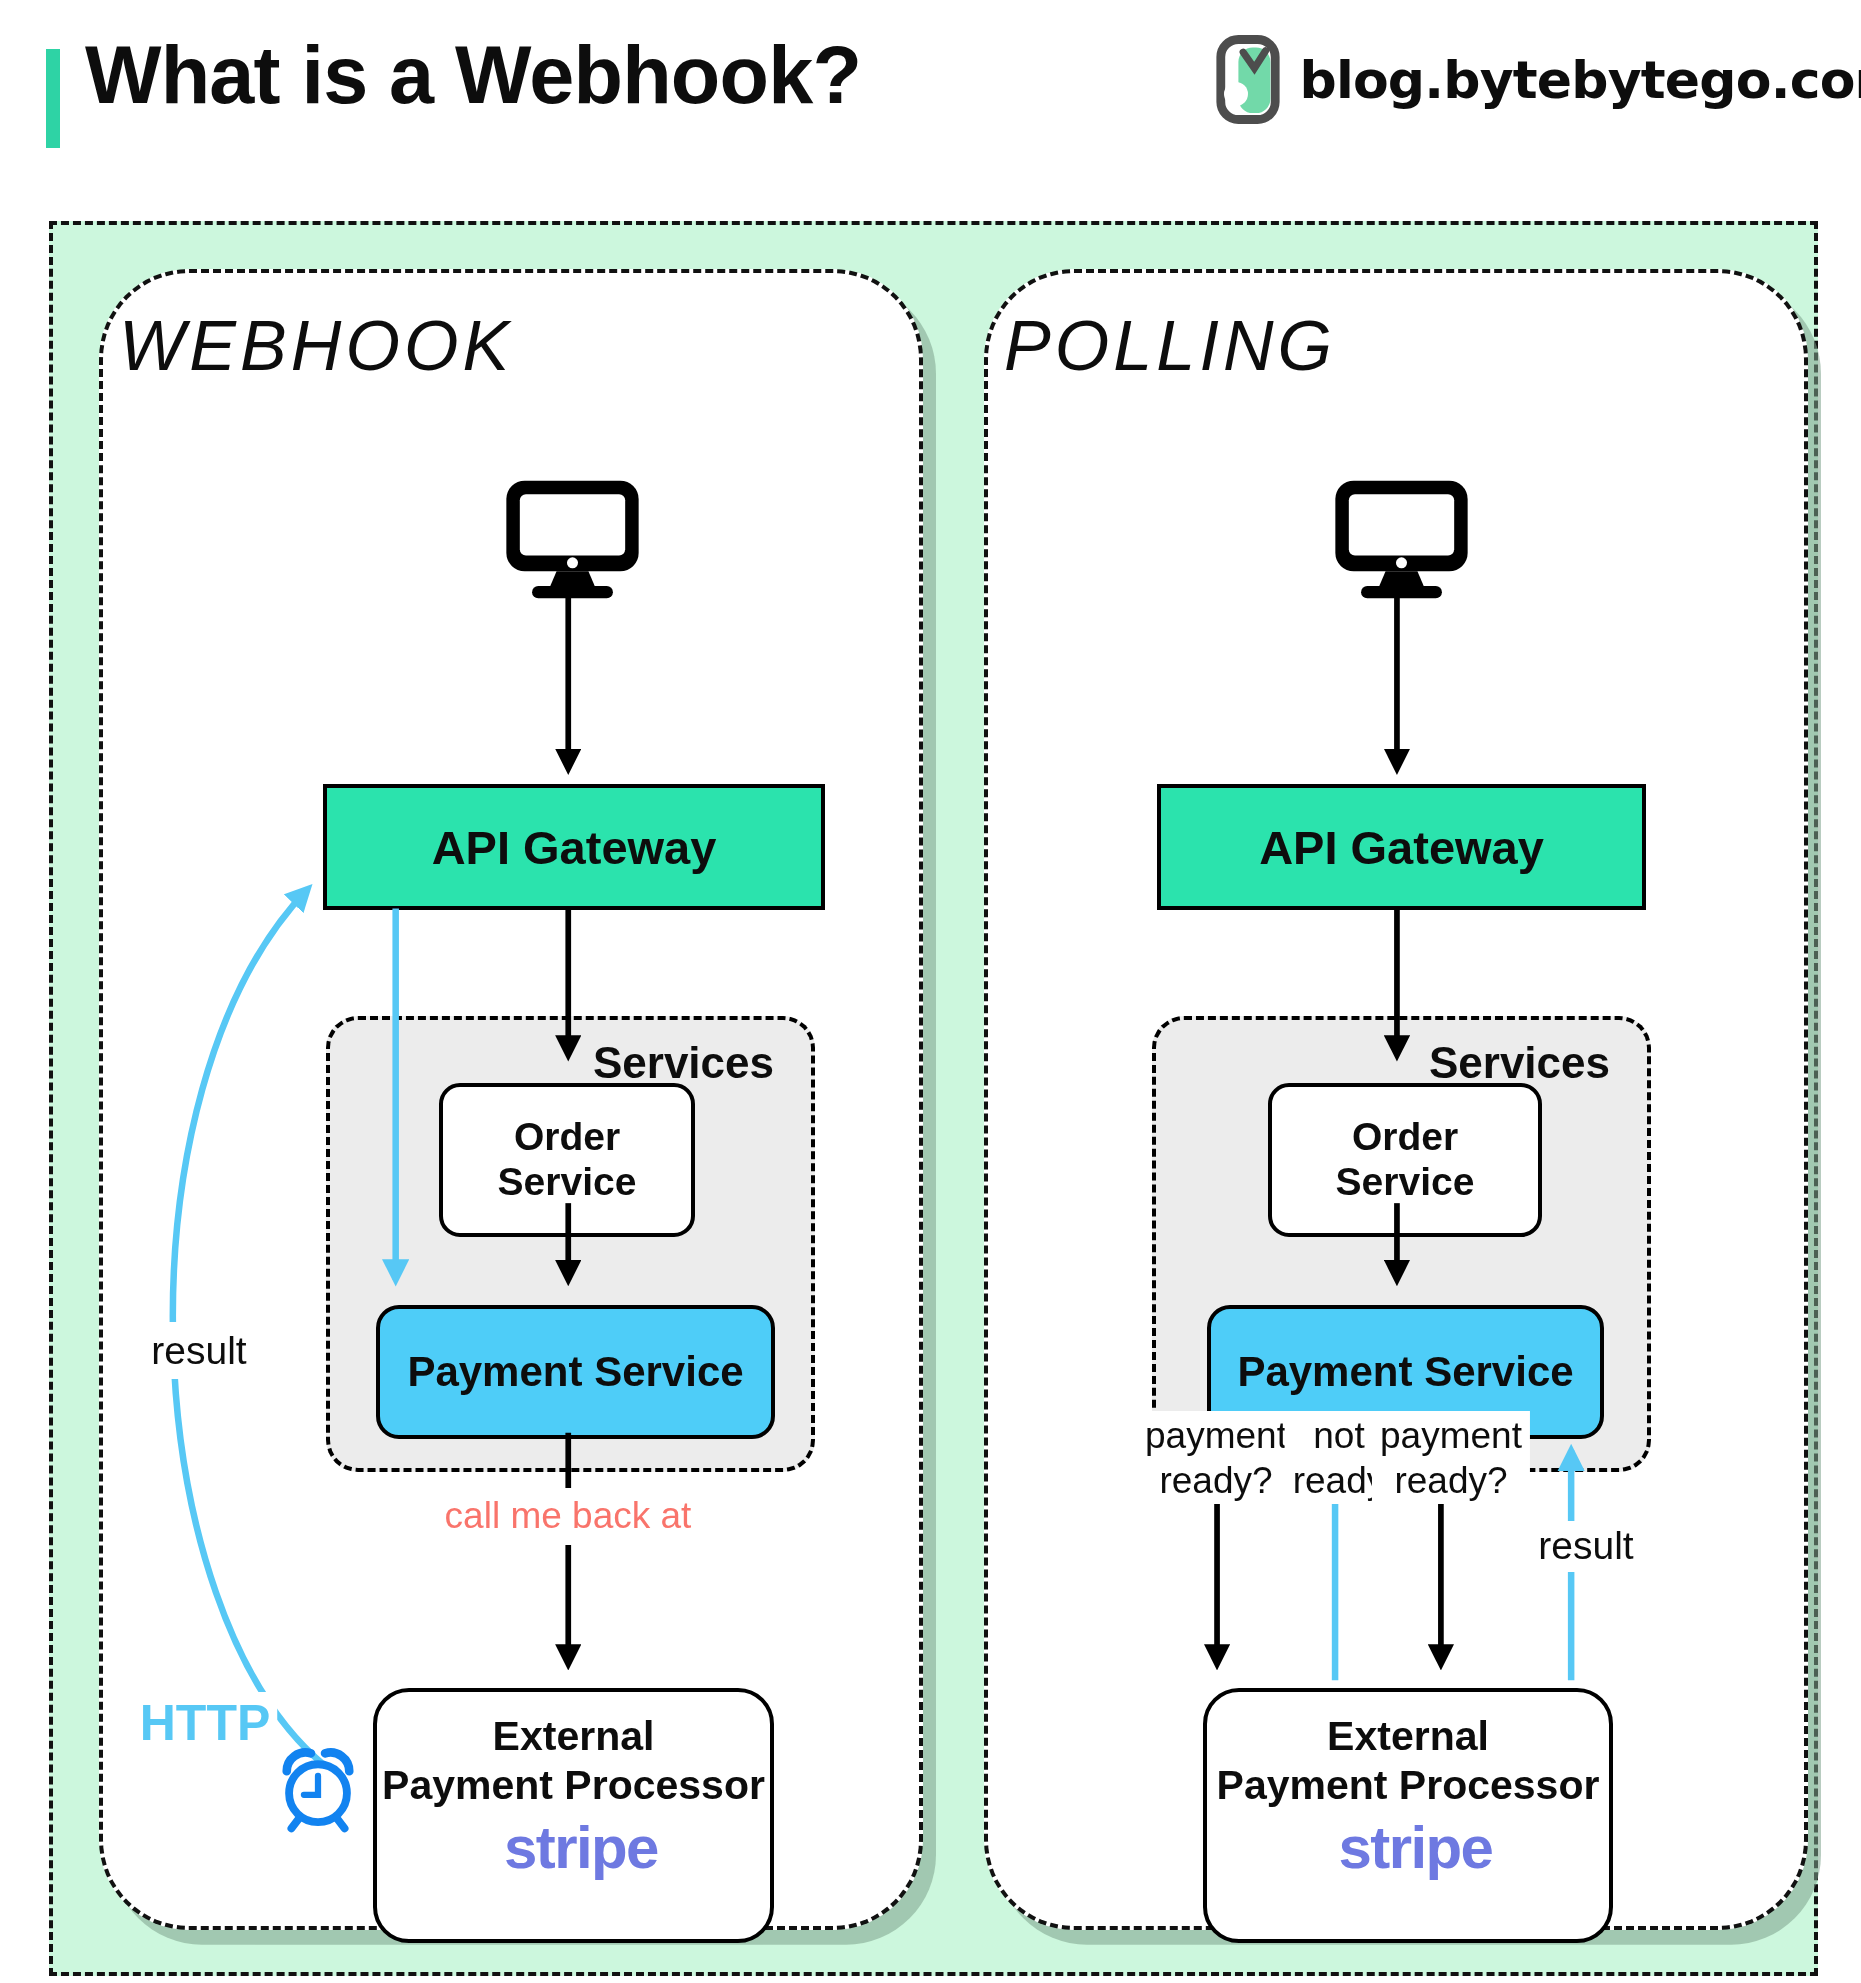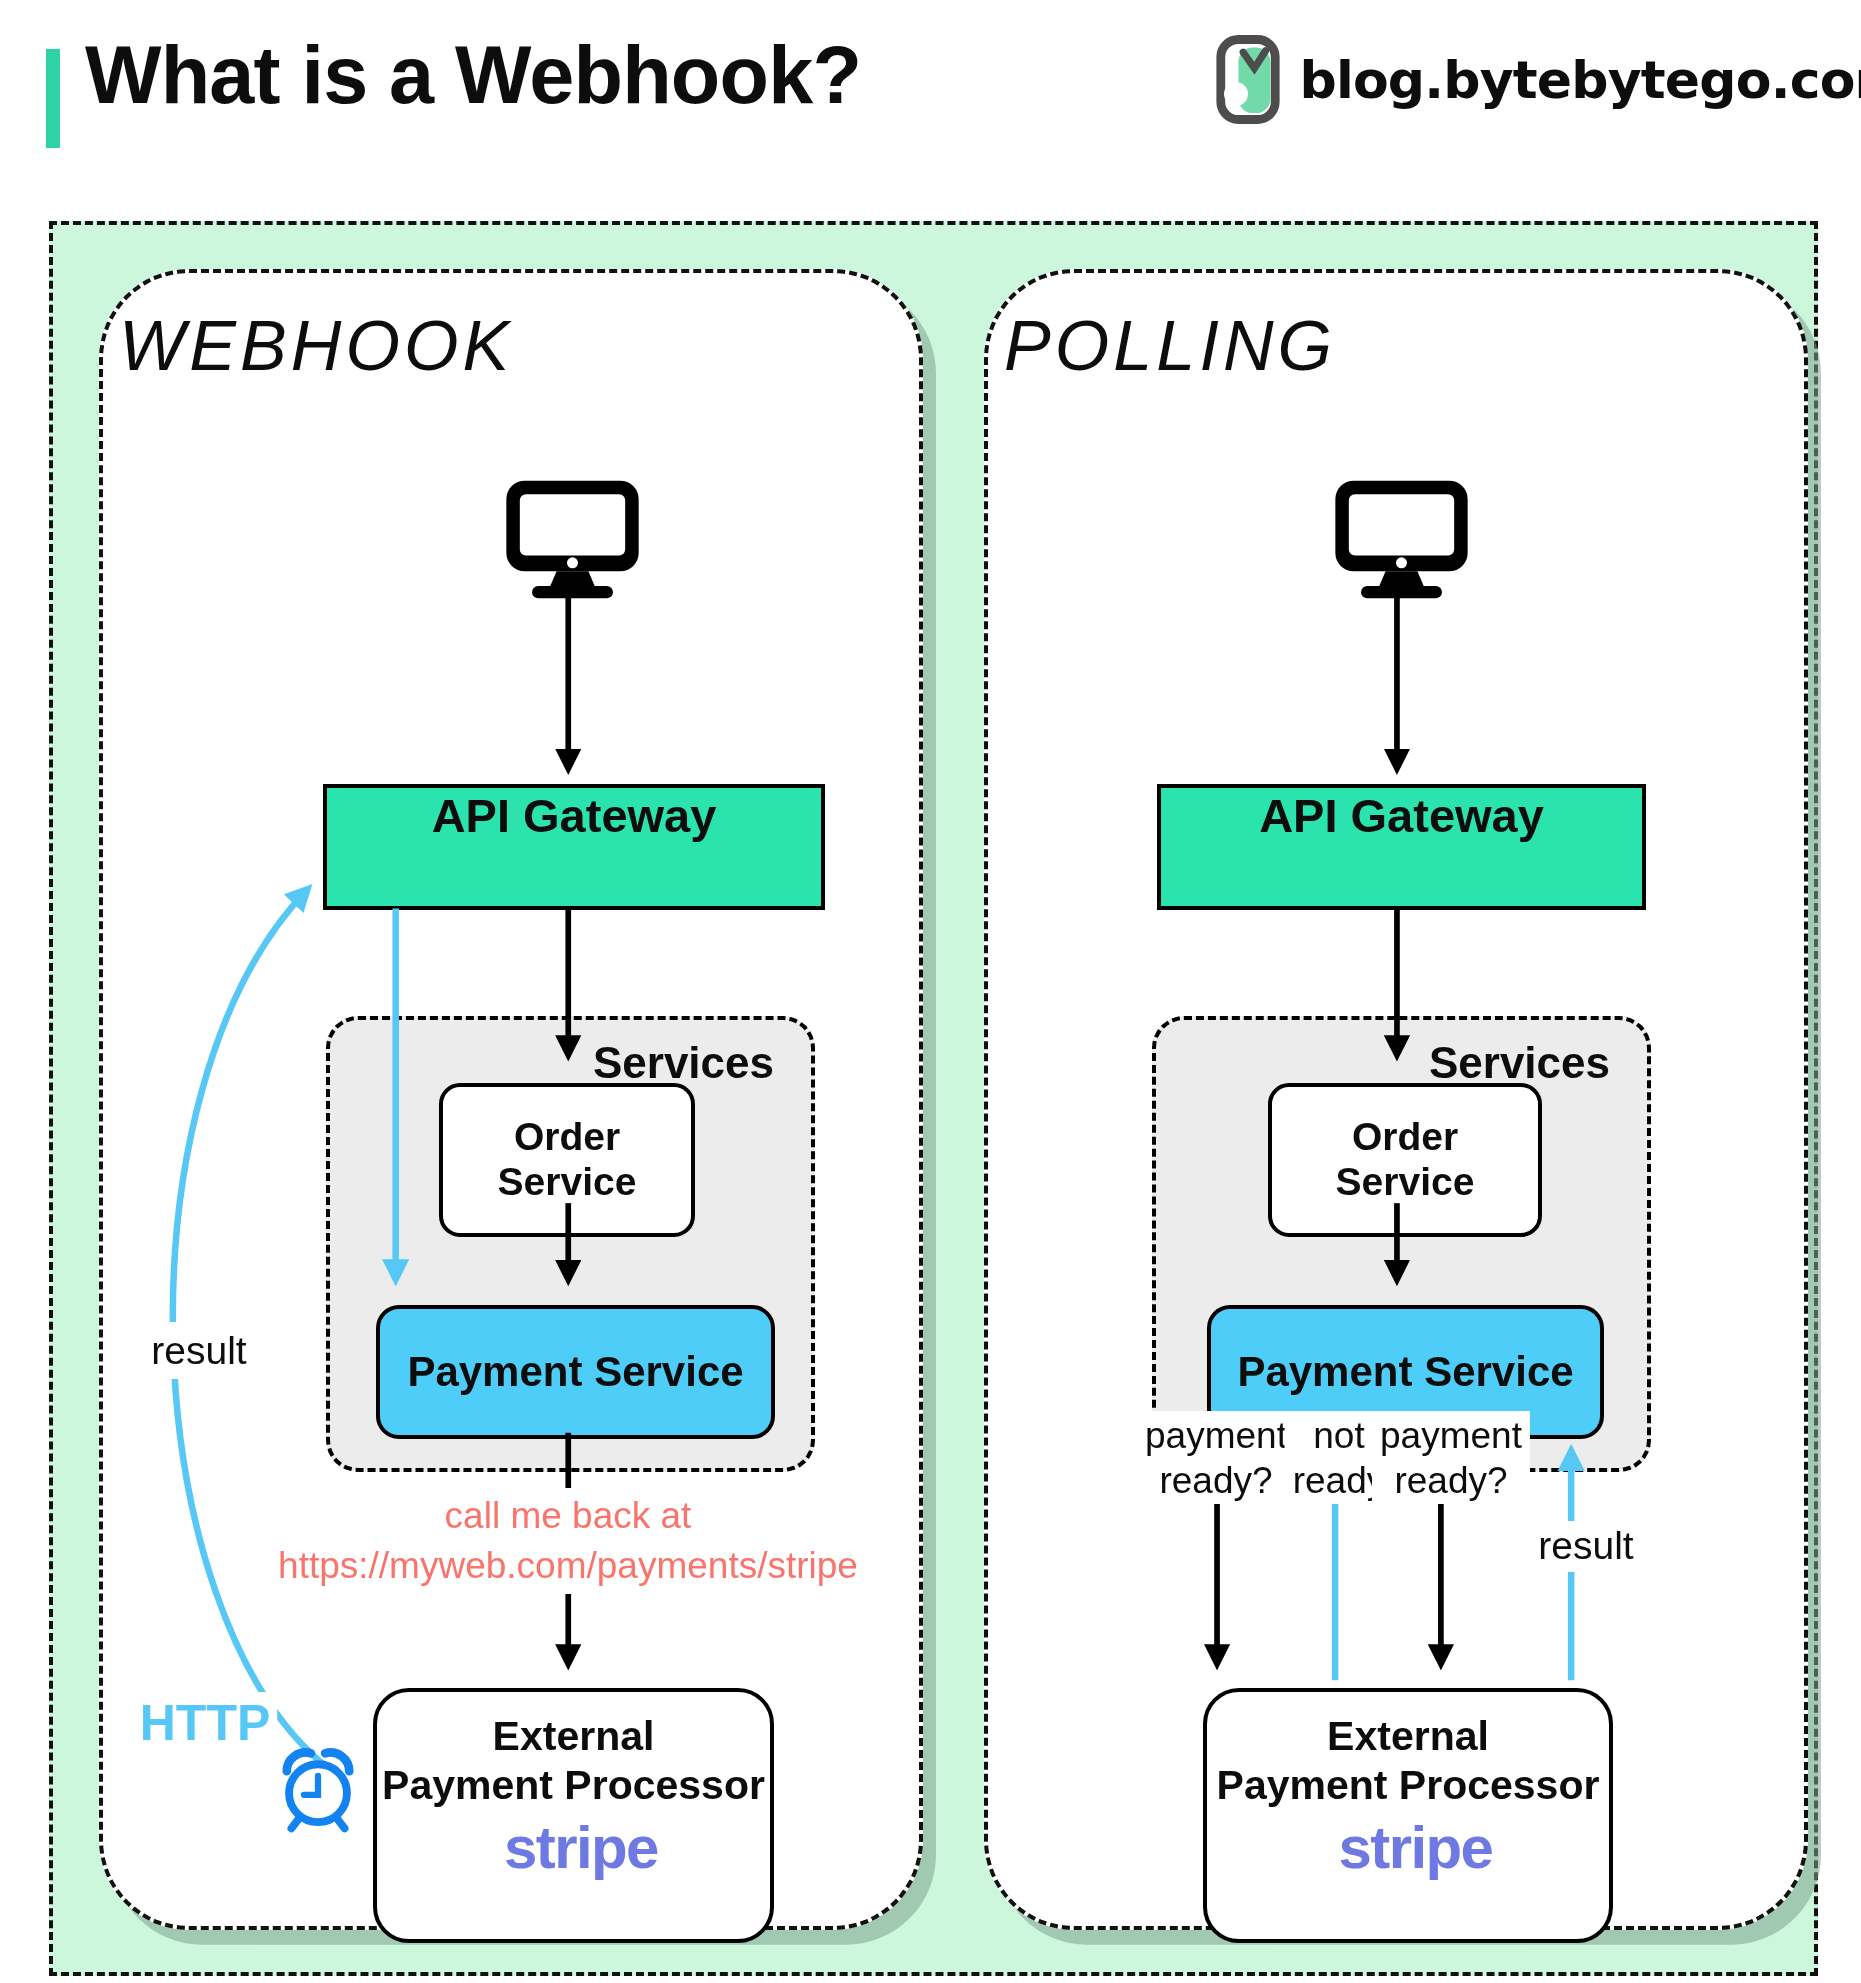--- a/index.html
+++ b/index.html
@@ -25,21 +25,21 @@
   .panel.webhook{left:99px;}
   .panel.polling{left:984px;}
   .panel-title{position:absolute;top:33px;left:16px;right:0;text-align:left;font-size:70px;
                font-weight:normal;font-style:italic;letter-spacing:4.1px;text-transform:uppercase;}
 
   .computer{position:absolute;top:202px;width:147px;height:129px;}
   .computer.cw{left:396px;}
   .computer.cp{left:340px;}
 
   .gateway{position:absolute;top:511px;height:126px;background:#2be3ad;border:4.1px solid #000;
-           box-sizing:border-box;display:flex;justify-content:center;
+           box-sizing:border-box;display:flex;align-items:center;justify-content:center;
            font-size:47px;font-weight:bold;}
   .gateway.gw{left:220px;width:502px;}
   .gateway.gp{left:169px;width:489px;}
 
   .services{position:absolute;top:743px;height:456px;background:#ececec;border:4.1px dashed #000;
             border-radius:32px;box-sizing:border-box;}
   .services.sw{left:223px;width:489px;}
   .services.sp{left:164px;width:499px;}
   .services-label{position:absolute;top:18px;right:37px;font-size:44px;font-weight:bold;}
 
@@ -179,21 +179,20 @@
     <path d="M1716 1116 L1716 1296" stroke="#000" stroke-width="7" fill="none" marker-end="url(#ab)"></path>
     <path d="M1716 1478 L1716 1572" stroke="#000" stroke-width="7" fill="none" marker-end="url(#ab)"></path>
     <path d="M1495 1762 L1495 2044" stroke="#000" stroke-width="7" fill="none" marker-end="url(#ab)"></path>
     <path d="M1770 1762 L1770 2044" stroke="#000" stroke-width="7" fill="none" marker-end="url(#ab)"></path>
     <path d="M1640 2064 L1640 1782" stroke="#57c8f5" stroke-width="8" fill="none" marker-end="url(#au)"></path>
     <path d="M1930 2064 L1930 1782" stroke="#57c8f5" stroke-width="8" fill="none" marker-end="url(#au)"></path>
   </svg>
 
   <div class="note note-callback">
     <div>call me back at</div>
-    <div>https://myweb.com/payments/stripe</div>
   </div>
 
   <div class="note note-result-left">result</div>
   <div class="note note-http">HTTP</div>
 
   <div class="note note-poll note-q1">
     <div>payment</div>
     <div>ready?</div>
   </div>
   <div class="note note-poll note-a1">

